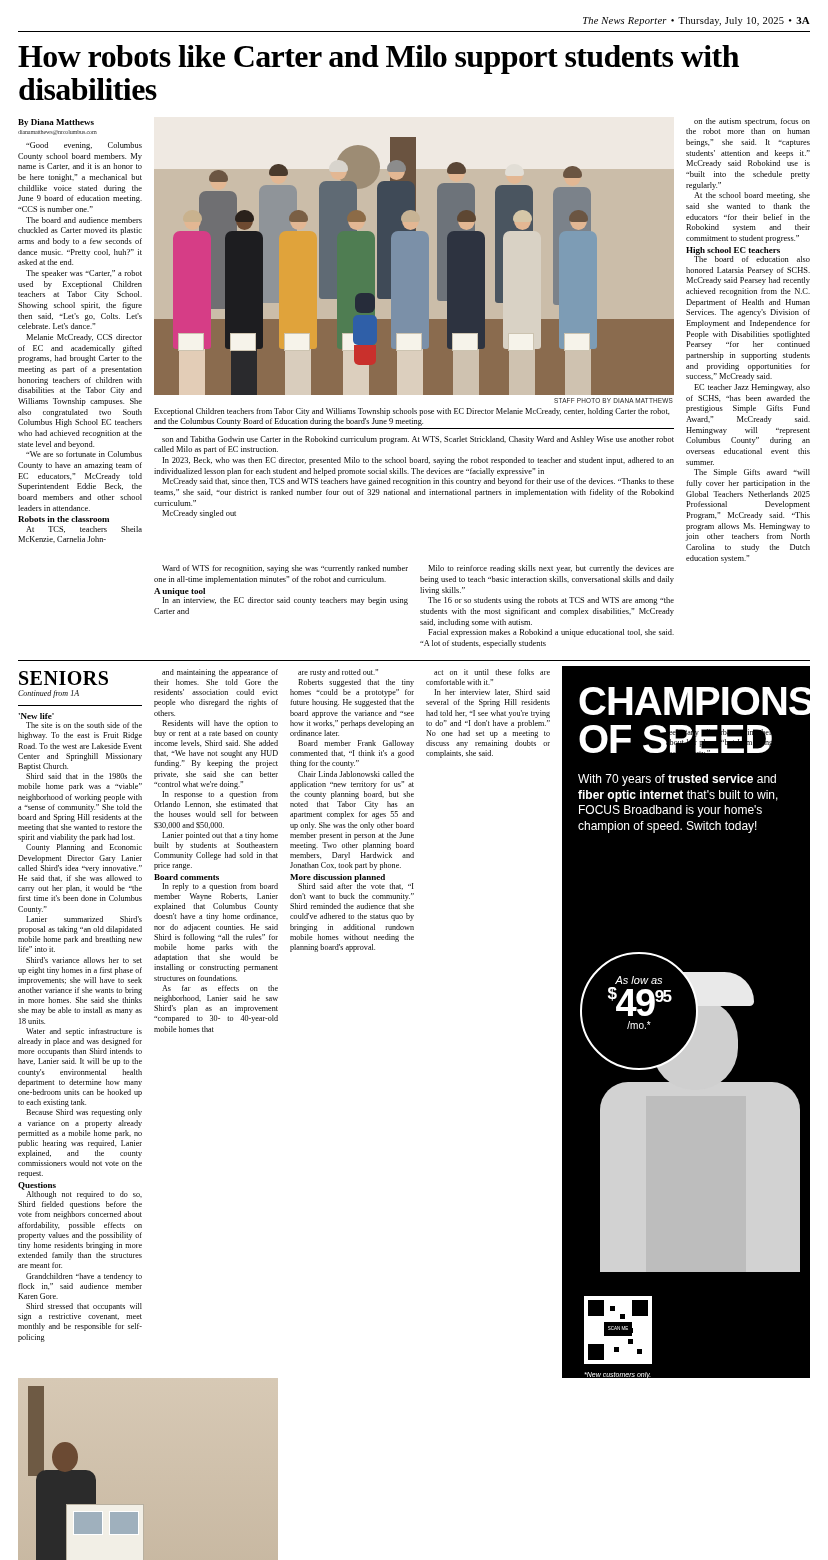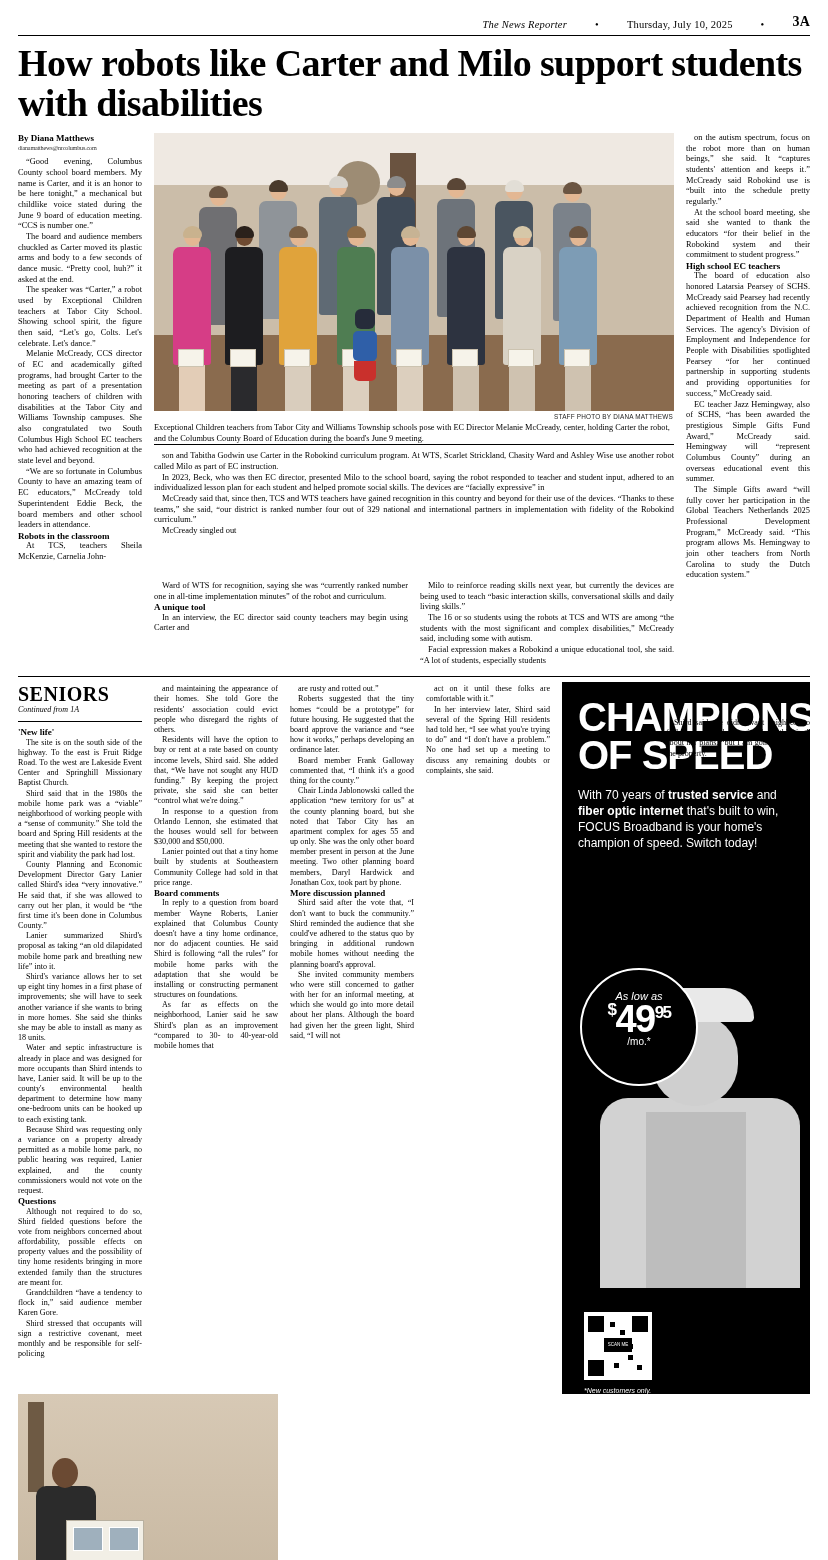--- a/index.html
+++ b/index.html
@@ -9,33 +9,33 @@
     height: 1560px;
     background: #ffffff;
     font-family: "Liberation Serif", serif;
     color: #000;
     overflow: hidden;
   }
   .page { position: relative; width: 828px; height: 1560px; padding: 14px 18px 0 18px; }
 
   
   .masthead {
-    display:flex; justify-content:flex-end; align-items:flex-end;
-    font-size: 10.5px; letter-spacing: .2px; padding-bottom: 5px; gap: 24px;
+    display:flex; justify-content:flex-end; align-items:center;
+    font-size: 10.5px; letter-spacing: .2px; padding-bottom: 5px;
   }
   .masthead .mh-name { font-style: italic; }
   .masthead .sep { margin: 0 4px; }
-  .masthead .mh-page { font-weight: bold; font-size: 14px; }
+  .masthead .mh-page { font-weight: bold; font-size: 11px; }
   .rule-top { border-top: 1.2px solid #000; margin-bottom: 8px; }
 
   
   .headline {
     font-family: "Liberation Serif", serif;
     font-weight: bold;
-    font-size: 38px;
+    font-size: 32px;
     line-height: 1.04;
     letter-spacing: -0.6px;
     text-align: left;
     margin: 0 0 10px 0;
   }
 
   
   .main-grid {
     display: grid;
     grid-template-columns: 124px 1fr 1fr 124px;
@@ -356,21 +356,20 @@
       <p>As far as effects on the neighborhood, Lanier said he saw Shird's plan as an improvement “compared to 30- to 40-year-old mobile homes that</p>
     </div>
 
     <div class="col">
       <p>are rusty and rotted out.”</p>
       <p>Roberts suggested that the tiny homes “could be a prototype” for future housing. He suggested that the board approve the variance and “see how it works,” perhaps developing an ordinance later.</p>
       <p>Board member Frank Galloway commented that, “I think it's a good thing for the county.”</p>
       <p>Chair Linda Jablonowski called the application “new territory for us” at the county planning board, but she noted that Tabor City has an apartment complex for ages 55 and up only. She was the only other board member present in person at the June meeting. Two other planning board members, Daryl Hardwick and Jonathan Cox, took part by phone.</p>
       <p class="subhead">More discussion planned</p>
       <p>Shird said after the vote that, “I don't want to buck the community.” Shird reminded the audience that she could've adhered to the status quo by bringing in additional rundown mobile homes without needing the planning board's approval.</p>
-      <p>She invited community members who were still concerned to gather with her for an informal meeting, at which she would go into more detail about her plans. Although the board had given her the green light, Shird said, “I will not</p>
     </div>
 
     <div class="col">
       <p>act on it until these folks are comfortable with it.”</p>
       <p>In her interview later, Shird said several of the Spring Hill residents had told her, “I see what you're trying to do” and “I don't have a problem.” No one had set up a meeting to discuss any remaining doubts or complaints, she said.</p>
     </div>
 
     <div class="ad">
       <div class="ad-head">
         <div>CHAMPIONS</div>

